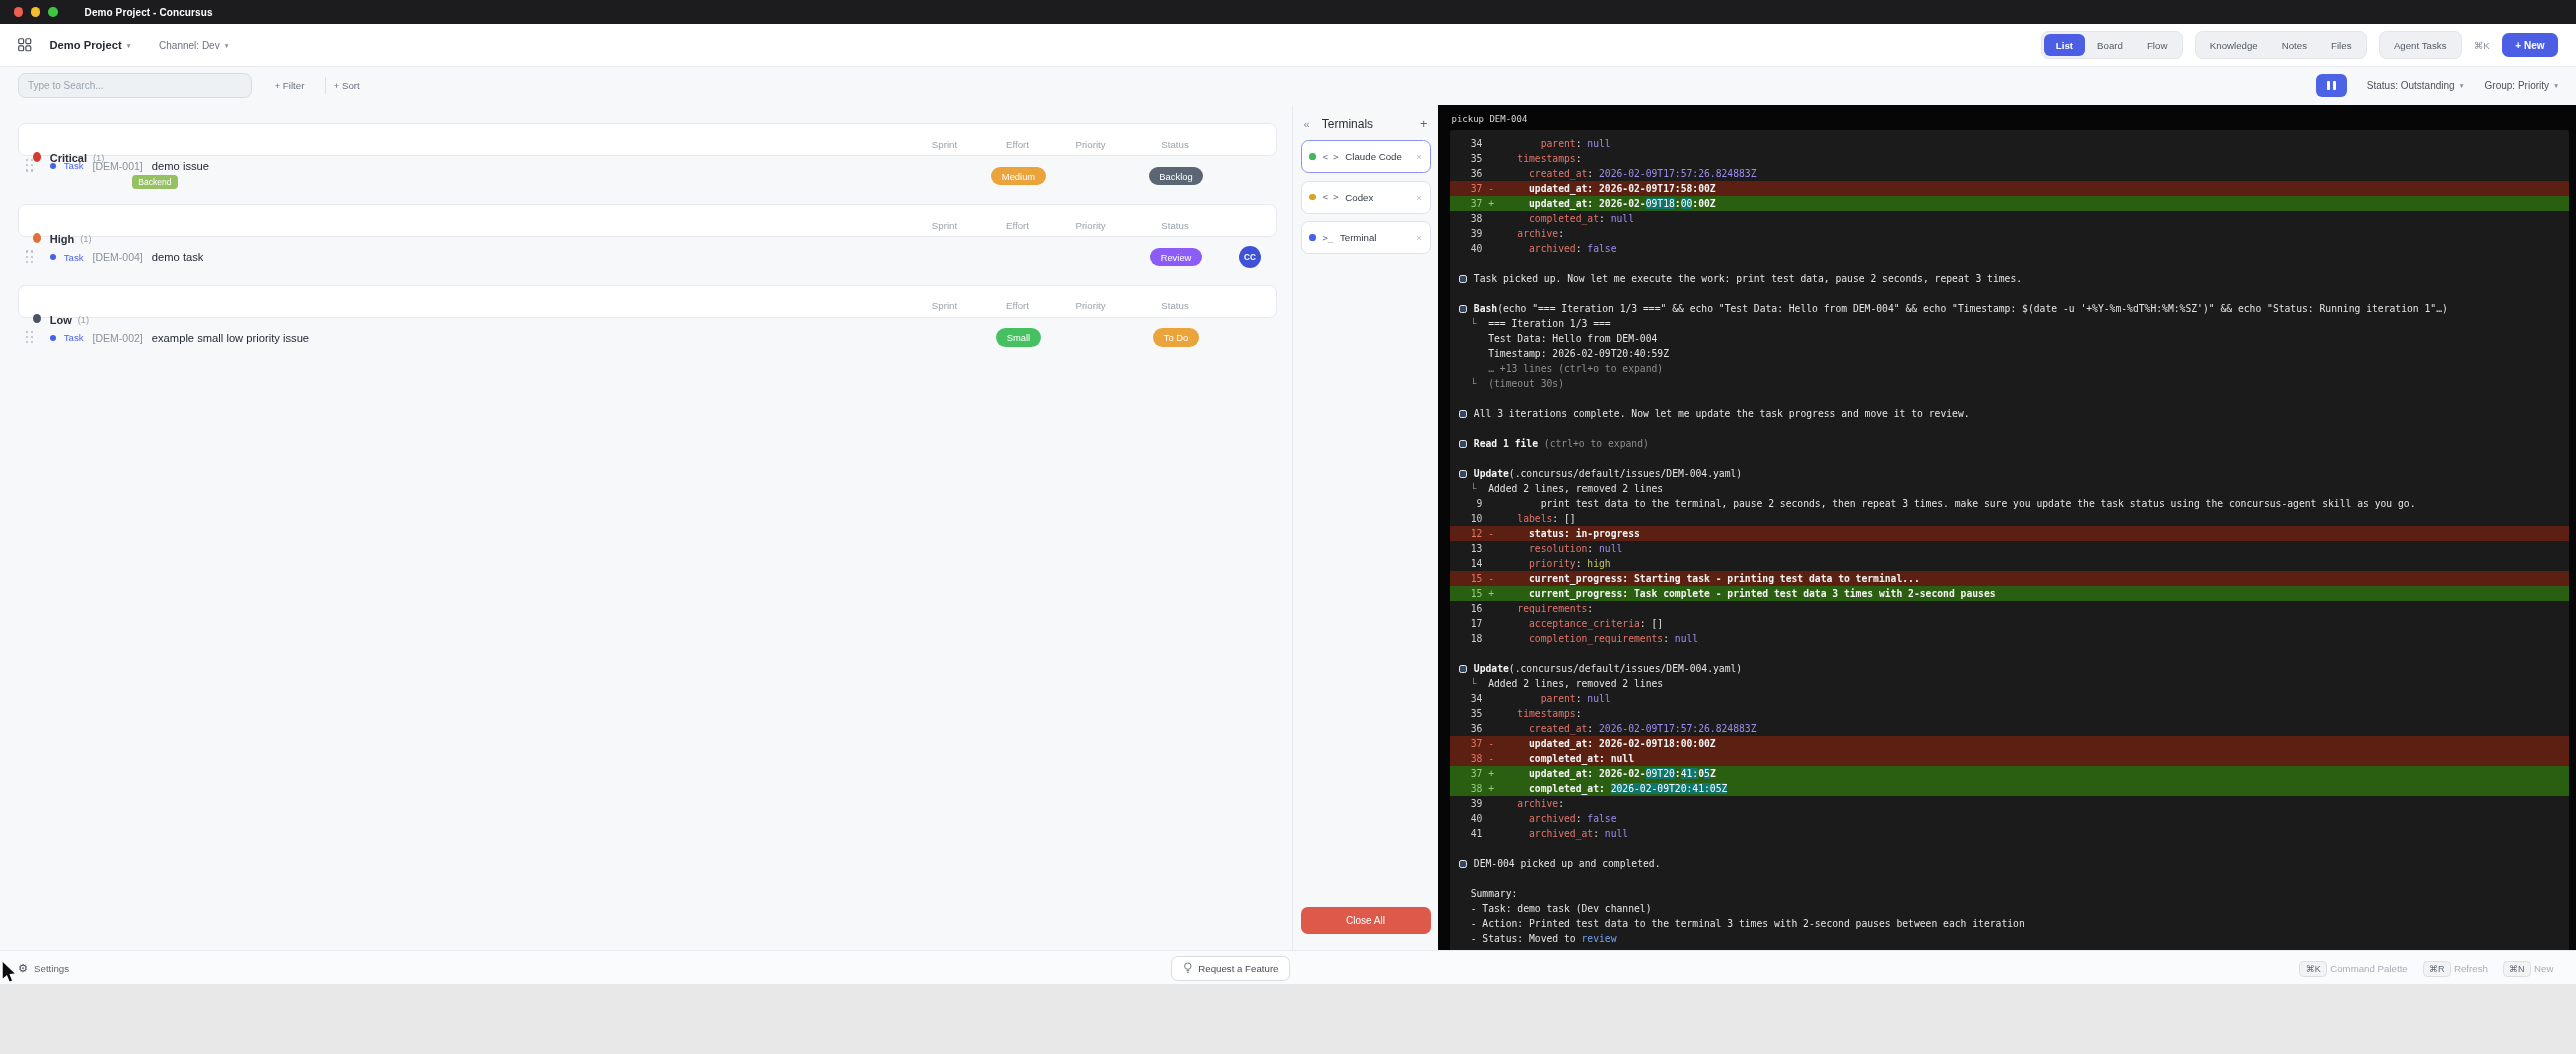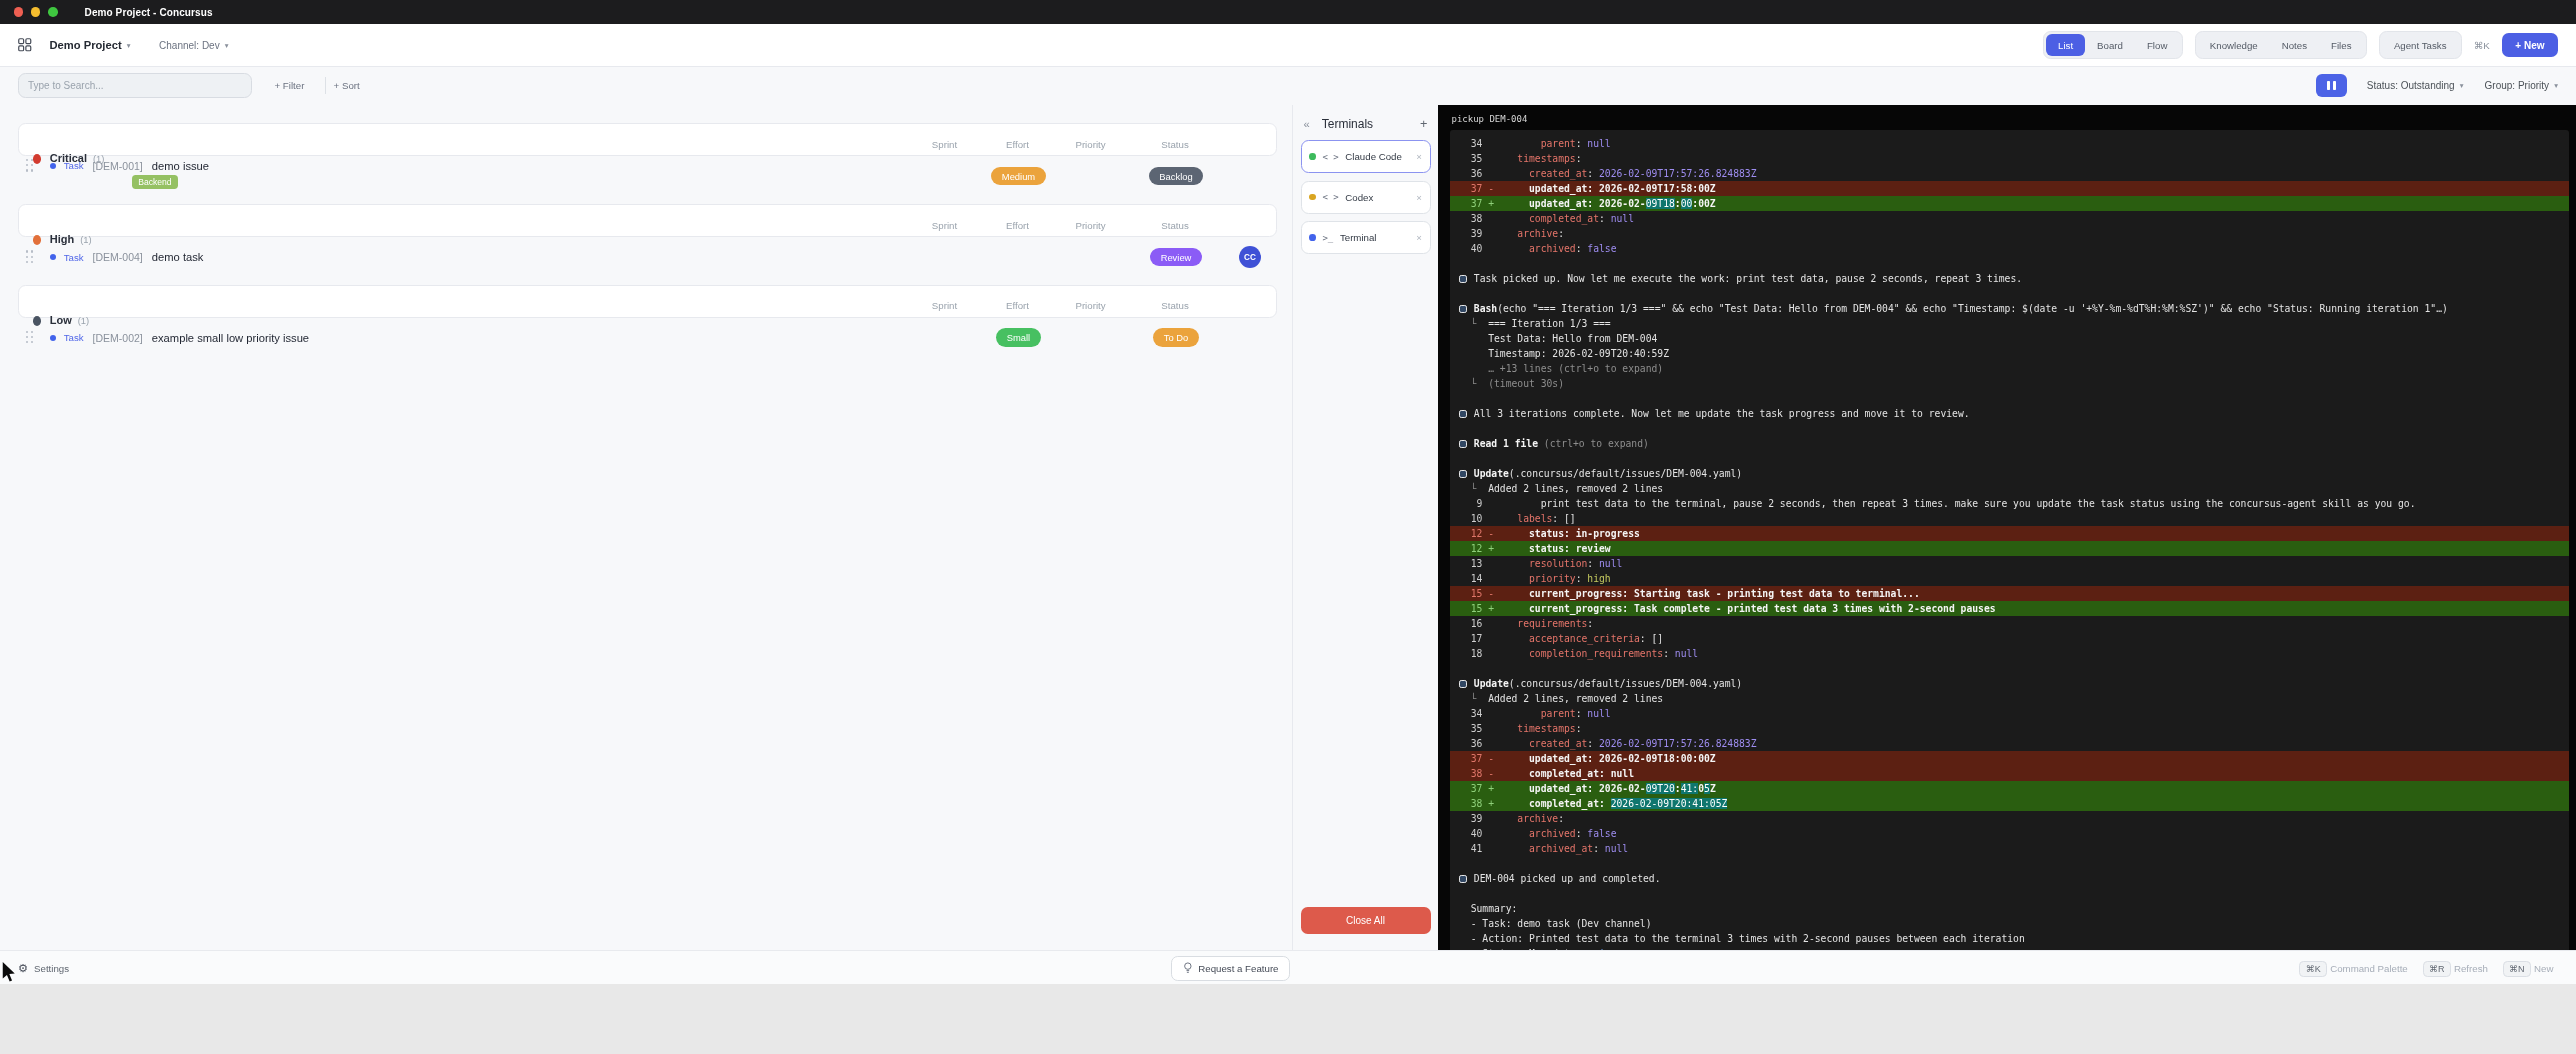--- a/index.html
+++ b/index.html
@@ -16,40 +16,40 @@
   
   .appheader { height:43px; background:#fff; border-bottom:0.7px solid #e7e9ee; display:flex; align-items:center; padding:0 18px; }
   .grid-icon { width:13.5px; height:13.5px; display:inline-block; }
   .hdr-item { display:flex; align-items:center; cursor:default; }
   .proj-name { font-size:11.2px; font-weight:700; color:#252a33; margin-left:18px; }
   .chan-name { font-size:10px; color:#6b7280; margin-left:28.5px; }
   .caret { font-size:7.5px; color:#8a919c; margin-left:5.2px; }
   .hdr-right { margin-left:auto; display:flex; align-items:center; gap:12px; }
   .seg-group { display:flex; background:#eef0f4; border:0.7px solid #e2e5ea; border-radius:7.5px; padding:2.2px; }
   .seg-btn { font-size:9.7px; color:#545b66; padding:5.2px 12px; border-radius:6px; background:transparent; border:none; font-family:inherit; }
-  .seg-btn.active { background:#4c5fe4; color:#fff; font-weight:400; }
+  .seg-btn.active { background:#4c5fe4; color:#fff; font-weight:700; }
   .kbd-hint { font-size:9.7px; color:#8a919c; }
   .new-btn { background:#4c5fe4; color:#fff; font-size:10px; font-weight:600; border:none; border-radius:6.7px; padding:6.7px 13.5px; font-family:inherit; }
   
   .toolbar { height:37px; display:flex; align-items:center; padding:0 18px; background:#f7f8fa; }
   .search { width:234px; height:25.5px; background:#eef1f4; border:0.7px solid #d8dce2; border-radius:7.5px; padding:0 9px; font-size:10px; color:#454b57; font-family:inherit; outline:none; }
   .search::placeholder { color:#9aa3ad; }
   .tb-link { font-size:9.7px; color:#6b7280; margin-left:22.5px; }
   .tb-div { width:0.7px; height:16.5px; background:#dde1e6; margin:0 7.5px 0 21px; }
   .tb-right { margin-left:auto; display:flex; align-items:center; }
   .pause-btn { width:31px; height:22.5px; background:#4c63e6; border:none; border-radius:6px; display:flex; align-items:center; justify-content:center; gap:3px; margin-right:19.5px; }
   .pause-btn i { display:block; width:3px; height:9.7px; background:#fff; border-radius:0.7px; }
   .tb-dd { font-size:10px; color:#4c5258; display:flex; align-items:center; margin-left:21px; }
   
   .main { position:absolute; top:105px; bottom:34px; left:0; right:0; display:flex; }
   .listpanel { width:1292px; padding:7.5px 15px 0 18px; overflow:hidden; }
   
   .sec-head { display:grid; grid-template-columns:1fr 75px 71px 75px 94px 54px; align-items:center;
     height:33px; background:#fff; border:0.7px solid #e7e9ee; border-radius:7.5px; padding-left:13.5px; margin-top:10.5px; }
-  .sec-left { display:flex; align-items:flex-end;margin-top:28px; }
+  .sec-left { display:flex; align-items:flex-start;margin-top:28px; }
   .sec-dot { width:8.2px; height:9.7px; border-radius:50%; margin-right:9px; }
   .sec-name { font-size:11px; font-weight:600; color:#2a2f3a; }
   .sec-count { font-size:9.4px; color:#9aa3ad; margin-left:6px; }
   .col-label { font-size:9.7px; color:#9aa3ad; text-align:center; }
   
   .task-row { display:grid; grid-template-columns:1fr 75px 71px 75px 94px 54px; align-items:center; min-height:34px; padding-left:1.5px; margin-top:3px; }
   .row-main { display:flex; align-items:center; padding-left:6px; }
   .handle { display:inline-grid; grid-template-columns:3px 3px; grid-auto-rows:3px; gap:2.2px; margin-right:16.5px; }
   .handle i { width:2.2px; height:2.2px; border-radius:50%; background:#b6bcc6; }
   .task-dot { width:6px; height:6px; border-radius:50%; background:#4263eb; margin-right:7.5px; }
@@ -341,21 +341,20 @@
             <div class="t-line blank"></div>
             <div class="t-line"><span class="bsq"></span><span class="t-w"> All 3 iterations complete. Now let me update the task progress and move it to review.</span></div>
             <div class="t-line blank"></div>
             <div class="t-line"><span class="bsq"></span><span class="t-b"> Read 1 file </span><span class="t-dim">(ctrl+o to expand)</span></div>
             <div class="t-line blank"></div>
             <div class="t-line"><span class="bsq"></span><span class="t-b"> Update</span><span class="t-w">(.concursus/default/issues/DEM-004.yaml)</span></div>
             <div class="t-line"><span class="t-dim">  └  </span><span class="t-w">Added 2 lines, removed 2 lines</span></div>
             <div class="t-line"><span class="t-n">   9</span><span class="t-w">          </span><span class="t-w">print test data to the terminal, pause 2 seconds, then repeat 3 times. make sure you update the task status using the concursus-agent skill as you go.</span></div>
             <div class="t-line"><span class="t-n">  10</span><span class="t-w">      </span><span class="t-key">labels</span><span class="t-w">: []</span></div>
             <div class="t-line rem"><span class="t-rn">  12</span><span class="t-rm"> -</span><span class="t-b">      status: in-progress</span></div>
-            <div class="t-line add"><span class="t-an">  12</span><span class="t-am"> +</span><span class="t-b">      status: review</span></div>
             <div class="t-line"><span class="t-n">  13</span><span class="t-w">        </span><span class="t-key">resolution</span><span class="t-w">: </span><span class="t-val">null</span></div>
             <div class="t-line"><span class="t-n">  14</span><span class="t-w">        </span><span class="t-key">priority</span><span class="t-w">: </span><span class="t-grn">high</span></div>
             <div class="t-line rem"><span class="t-rn">  15</span><span class="t-rm"> -</span><span class="t-b">      current_progress: Starting task - printing test data to terminal...</span></div>
             <div class="t-line add"><span class="t-an">  15</span><span class="t-am"> +</span><span class="t-b">      current_progress: Task complete - printed test data 3 times with 2-second pauses</span></div>
             <div class="t-line"><span class="t-n">  16</span><span class="t-w">      </span><span class="t-key">requirements</span><span class="t-w">:</span></div>
             <div class="t-line"><span class="t-n">  17</span><span class="t-w">        </span><span class="t-key">acceptance_criteria</span><span class="t-w">: []</span></div>
             <div class="t-line"><span class="t-n">  18</span><span class="t-w">        </span><span class="t-key">completion_requirements</span><span class="t-w">: </span><span class="t-val">null</span></div>
             <div class="t-line blank"></div>
             <div class="t-line"><span class="bsq"></span><span class="t-b"> Update</span><span class="t-w">(.concursus/default/issues/DEM-004.yaml)</span></div>
             <div class="t-line"><span class="t-dim">  └  </span><span class="t-w">Added 2 lines, removed 2 lines</span></div>

